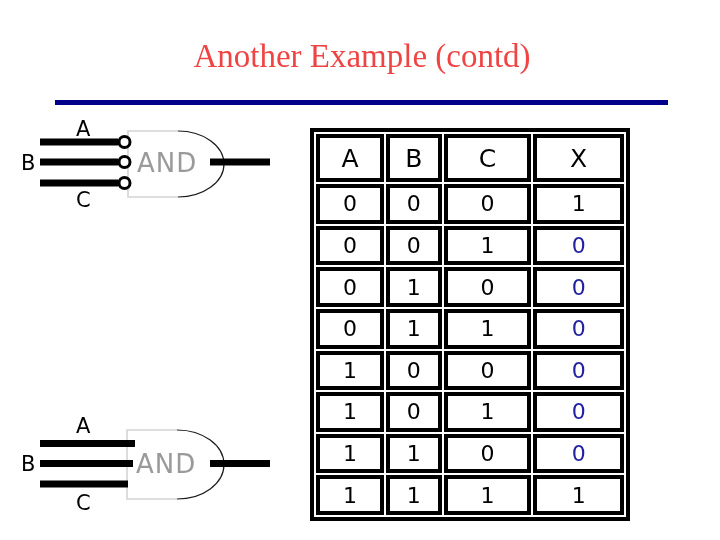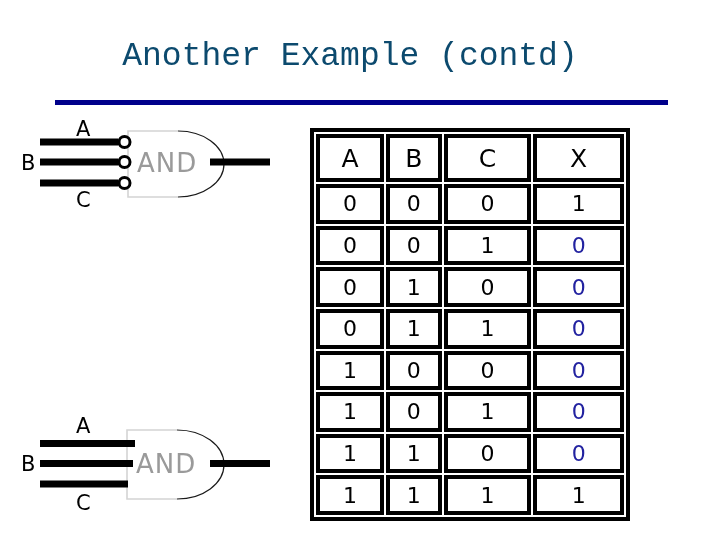--- a/index.html
+++ b/index.html
@@ -7,26 +7,26 @@
     position: relative;
     width: 720px;
     height: 540px;
     background: #ffffff;
     overflow: hidden;
     font-family: "DejaVu Sans", sans-serif;
   }
   .title {
     position: absolute;
     top: 38px;
-    left: 0;
+    left: 12px;
     width: 700px;
     text-align: center;
-    font-family: Liberation Mono, monospace;
+    font-family: Liberation Serif, serif;
     font-size: 33px;
-    color: #0c4a6e;
+    color: #ef4444;
     white-space: nowrap;
   }
   .rule {
     position: absolute;
     left: 55px;
     top: 100px;
     width: 613px;
     height: 5px;
     background: #00008b;
   }

